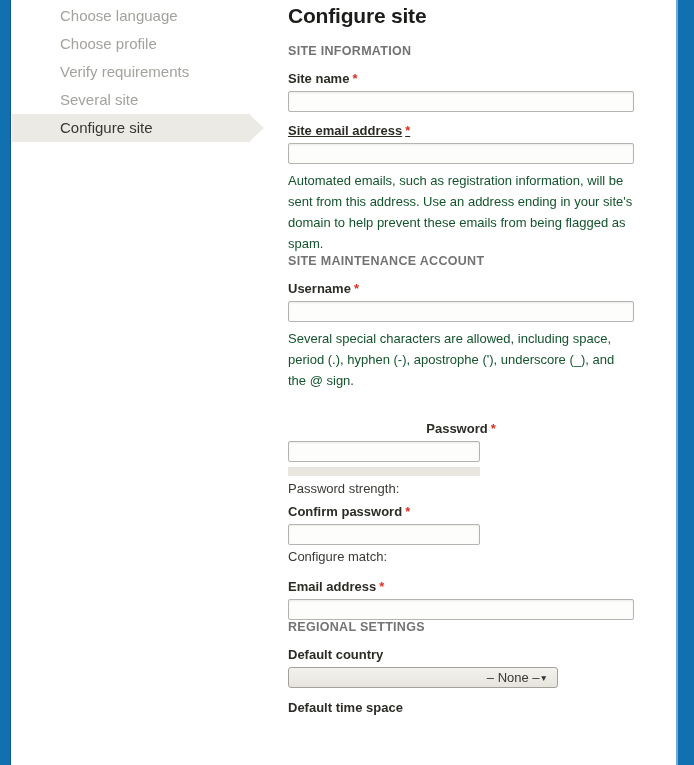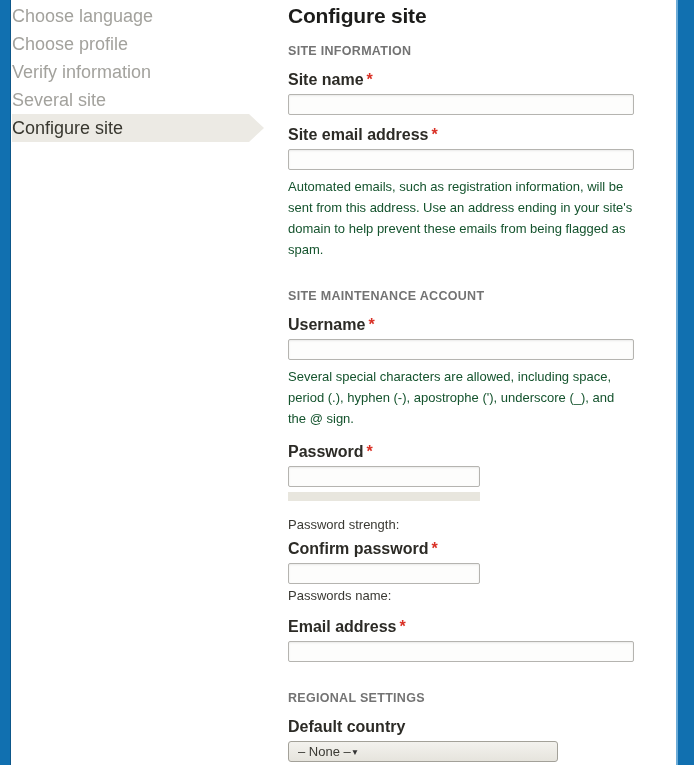--- a/index.html
+++ b/index.html
@@ -6,105 +6,105 @@
   html,body { width:694px; height:765px; overflow:hidden; background:#ffffff;
     font-family:"Liberation Sans","DejaVu Sans",sans-serif; }
 
   .edge-bar-left { position:absolute; left:0; top:0; width:11px; height:765px;
     background:#1170b0; border-right:1px solid #0d578a; }
   .edge-bar-right { position:absolute; right:0; top:0; width:18px; height:765px;
     background:#1170b0; border-left:2px solid #6cacd8; }
 
   
   .sidebar { position:absolute; left:12px; top:2px; width:256px; }
-  .sidebar .step { height:28px; line-height:28px; 
-    font-size:18px; color:#a3a29d; width:252px; cursor:default; }
+  .sidebar .step { height:28px; line-height:28px; padding-left:48px;
+    font-size:15px; color:#a3a29d; width:252px; cursor:default; }
   .sidebar .step.active { color:#38372f; background:#eceae4;
     clip-path:polygon(0 0, calc(100% - 15px) 0, 100% 50%, calc(100% - 15px) 100%, 0 100%); }
 
   
   .main { position:absolute; left:288px; top:0; width:346px; }
   h1.page-title { margin-top:3px; font-size:21px; line-height:26px;
     font-weight:bold; color:#1c1c1a; letter-spacing:-0.2px; }
   .section-title { font-size:12.5px; font-weight:bold; color:#737373;
     letter-spacing:0.3px; }
-  .field-label { font-size:16px; font-weight:bold; color:#2c2b26; }
+  .field-label { font-size:13px; font-weight:bold; color:#2c2b26; }
   .req { color:#d93025; font-weight:bold; margin-left:3px; }
   .desc { font-size:13px; color:#14532d; line-height:21px; margin-top:6px; }
   .plain-label { font-size:13px; color:#3a3933; }
 
   input.text-input { display:block; width:346px; height:21px; margin-top:5px;
     border:1px solid #b5b4b0; border-radius:2px; background:#fdfdfc;
     box-shadow:inset 0 1px 2px rgba(0,0,0,0.08); outline:none;
     font-size:13px; padding:0 6px; color:#333; }
   input.text-input.narrow { width:192px; }
 
   .strength-bar { width:192px; height:9px; background:#e8e6de; margin-top:5px; }
 
   .select-box { height:21px; margin-top:5px; border:1px solid #a3a199;
     border-radius:3px; background:linear-gradient(#f3f2ee,#e6e4dd);
-    display:flex; align-items:center; justify-content:flex-start;
+    display:flex; align-items:center; justify-content:flex-end;
     padding:0 9px; font-size:13px; color:#3a3933; cursor:default; }
   .select-box .arrow { font-size:8.5px; color:#333; }
 
   .mt-title { margin-top:15px; }
   .mt-label-sm { margin-top:13px; }
-  .mt-section { margin-top:29px; }
+  .mt-section { }
 </style>
 </head>
 <body>
 
 <div class="edge-bar-left"></div>
 <div class="edge-bar-right"></div>
 
 <div class="sidebar">
   <div class="step">Choose language</div>
   <div class="step">Choose profile</div>
-  <div class="step">Verify information</div>
+  <div class="step">Verify requirements</div>
   <div class="step">Several site</div>
   <div class="step active">Configure site</div>
 </div>
 
 <div class="main">
 
   <h1 class="page-title">Configure site</h1>
 
   <div class="section-title mt-title">SITE INFORMATION</div>
 
   <div class="field-label mt-label-sm">
     <span>Site name</span><span class="req">*</span>
   </div>
   <input class="text-input" type="text" value="" style="">
 
-  <div class="field-label" style="margin-top:11px;">
+  <div class="field-label" style="margin-top:11px;text-decoration:underline;">
     <span>Site email address</span><span class="req">*</span>
   </div>
   <input class="text-input" type="text" value="" style="">
   <div class="desc">Automated emails, such as registration information, will be sent from this address. Use an address ending in your site's domain to help prevent these emails from being flagged as spam.</div>
 
   <div class="section-title mt-section">SITE MAINTENANCE ACCOUNT</div>
 
   <div class="field-label mt-label-sm">
     <span>Username</span><span class="req">*</span>
   </div>
   <input class="text-input" type="text" value="" style="">
   <div class="desc">Several special characters are allowed, including space, period (.), hyphen (-), apostrophe ('), underscore (_), and the @ sign.</div>
 
-  <div class="field-label" style="margin-top:14px;">
+  <div class="field-label" style="margin-top:30px;text-align:center;">
     <span>Password</span><span class="req">*</span>
   </div>
   <input class="text-input narrow" type="password" value="" style="">
   <div class="strength-bar"></div>
-  <div class="plain-label" style="margin-top:16px;">Password strength:</div>
+  <div class="plain-label" style="margin-top:5px;">Password strength:</div>
 
   <div class="field-label" style="margin-top:8px;">
     <span>Confirm password</span><span class="req">*</span>
   </div>
   <input class="text-input narrow" type="password" value="" style="">
-  <div class="plain-label" style="margin-top:4px;">Passwords name:</div>
+  <div class="plain-label" style="margin-top:4px;">Configure match:</div>
 
   <div class="field-label" style="margin-top:15px;">
     <span>Email address</span><span class="req">*</span>
   </div>
   <input class="text-input" type="text" value="" style="">
 
   <div class="section-title mt-section">REGIONAL SETTINGS</div>
 
   <div class="field-label mt-label-sm">Default country</div>
   <div class="select-box" style="width:270px;">

